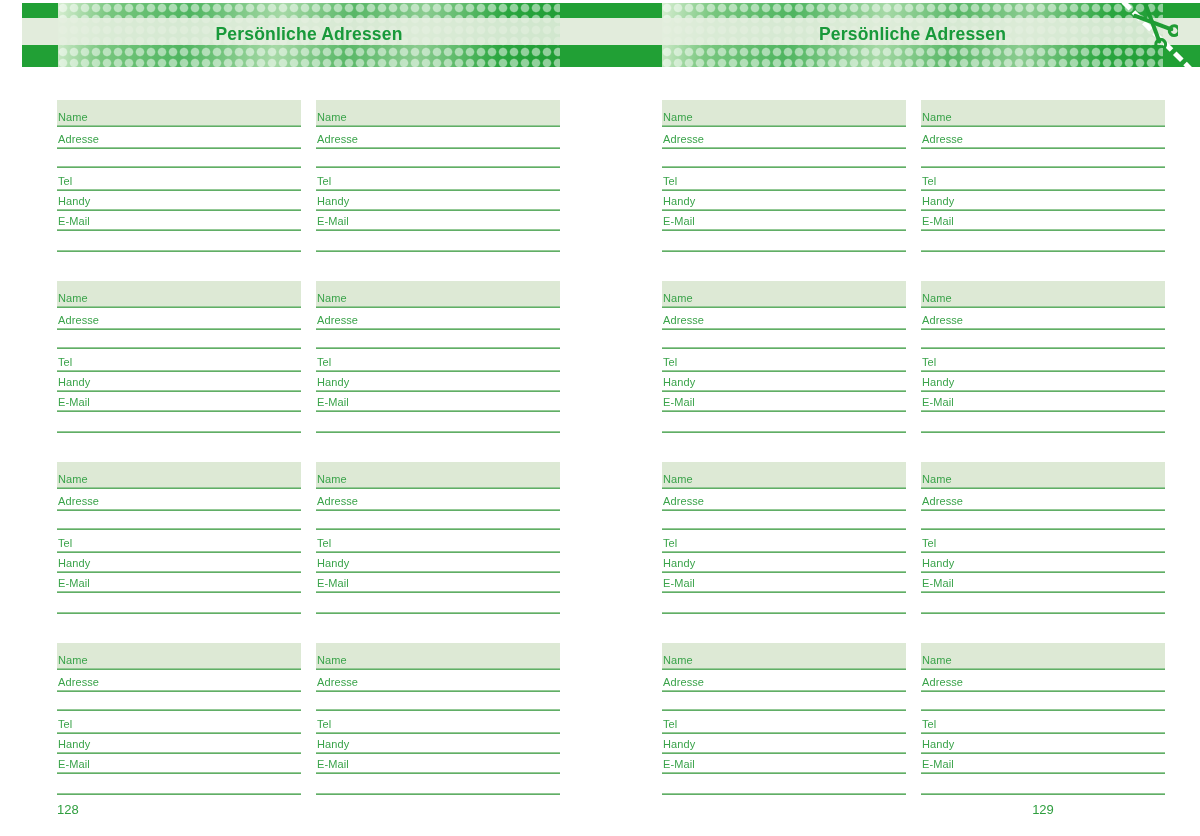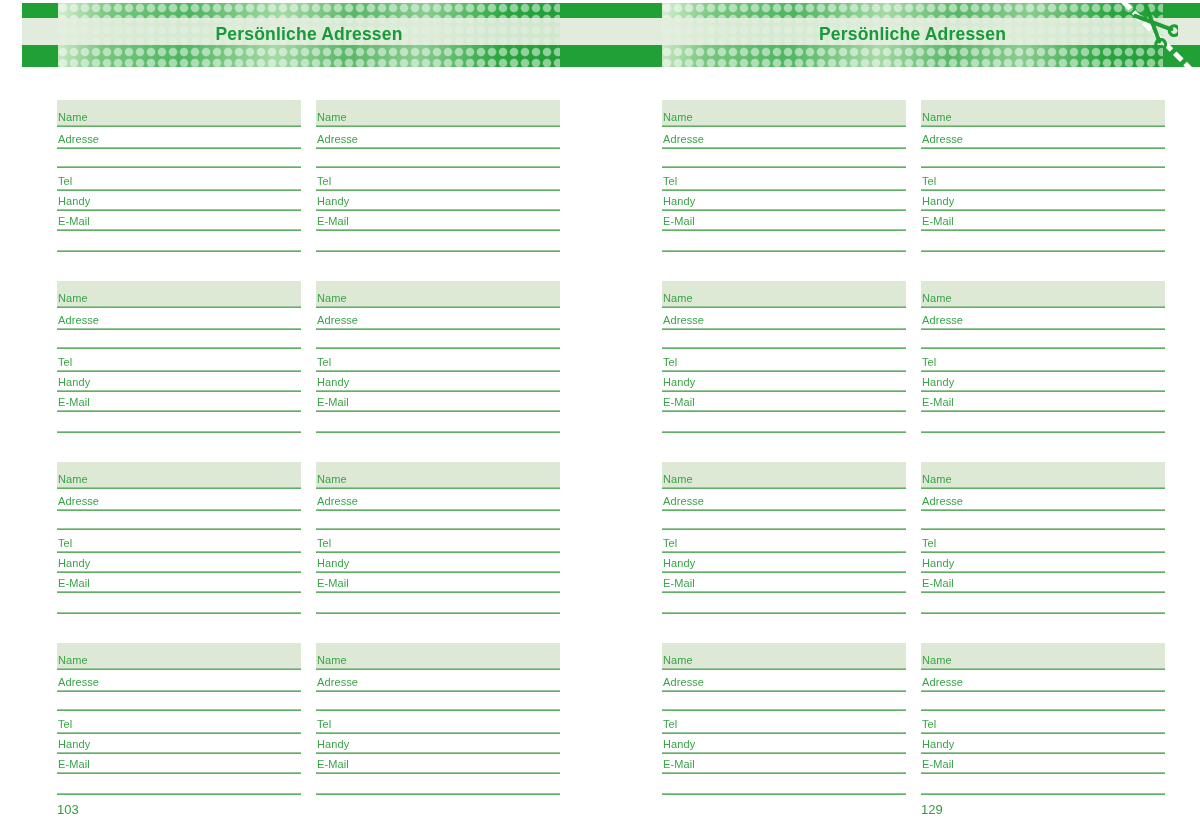--- a/index.html
+++ b/index.html
@@ -49,21 +49,21 @@
   
   .addr-block{position:absolute;width:244px;height:152px;}
   .frow{position:absolute;left:0;width:100%;}
   .frow.shaded{background:var(--name-box-fill);}
   .flabel{position:absolute;left:1px;bottom:4px;font-size:11px;color:var(--label-green);letter-spacing:.1px;}
   .fline{position:absolute;left:0;right:0;bottom:0;height:2px;
          background:linear-gradient(to bottom,var(--line-light),var(--line-dark));}
 
   .pageno{position:absolute;top:802px;font-size:13px;color:var(--pageno-green);z-index:3;}
   .pageno-left{left:57px;width:244px;text-align:left;}
-  .pageno-right{left:921px;width:244px;text-align:left;}
+  .pageno-right{left:921px;width:244px;text-align:center;}
 </style>
 </head>
 <body>
 
 <div class="canvas">
 
   <div class="header">
     <div class="seg solid" style="left:22px;width:36px"></div>
     <div class="seg pat" style="left:58px;width:502px"></div>
     <div class="seg solid" style="left:560px;width:102px"></div>
@@ -528,15 +528,15 @@
         <div class="frow" style="top: 111px; height: 20px;">
           <span class="flabel">E-Mail</span>
           <div class="fline"></div>
         </div>
         <div class="frow" style="top: 131px; height: 21px;">
           <div class="fline"></div>
         </div>
       </div>
     </div>
 
-  <div class="pageno pageno-left">103</div>
+  <div class="pageno pageno-left">128</div>
   <div class="pageno pageno-right">129</div>
 </div>
 
 </body></html>

